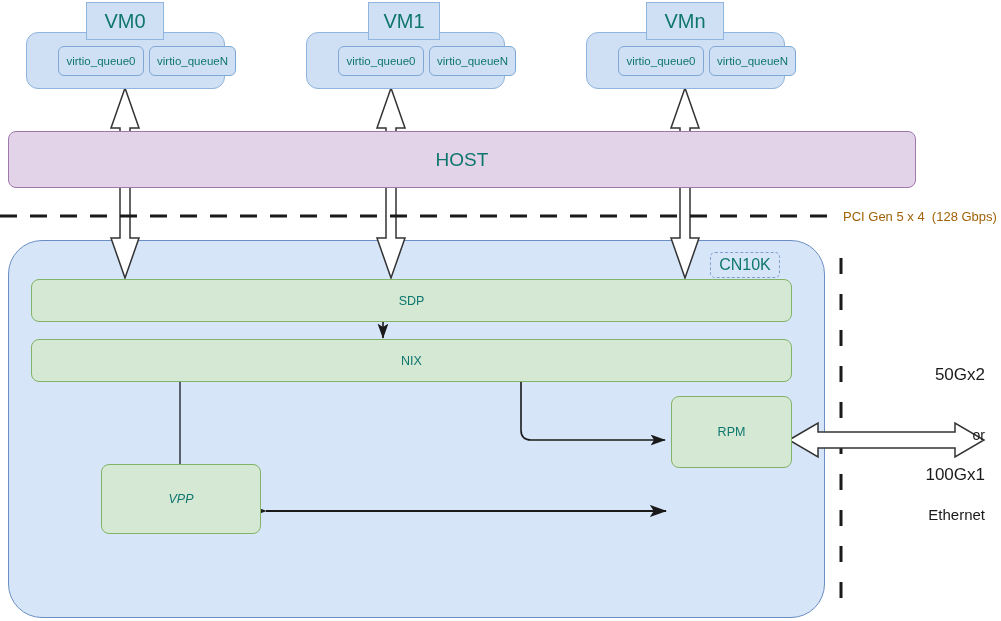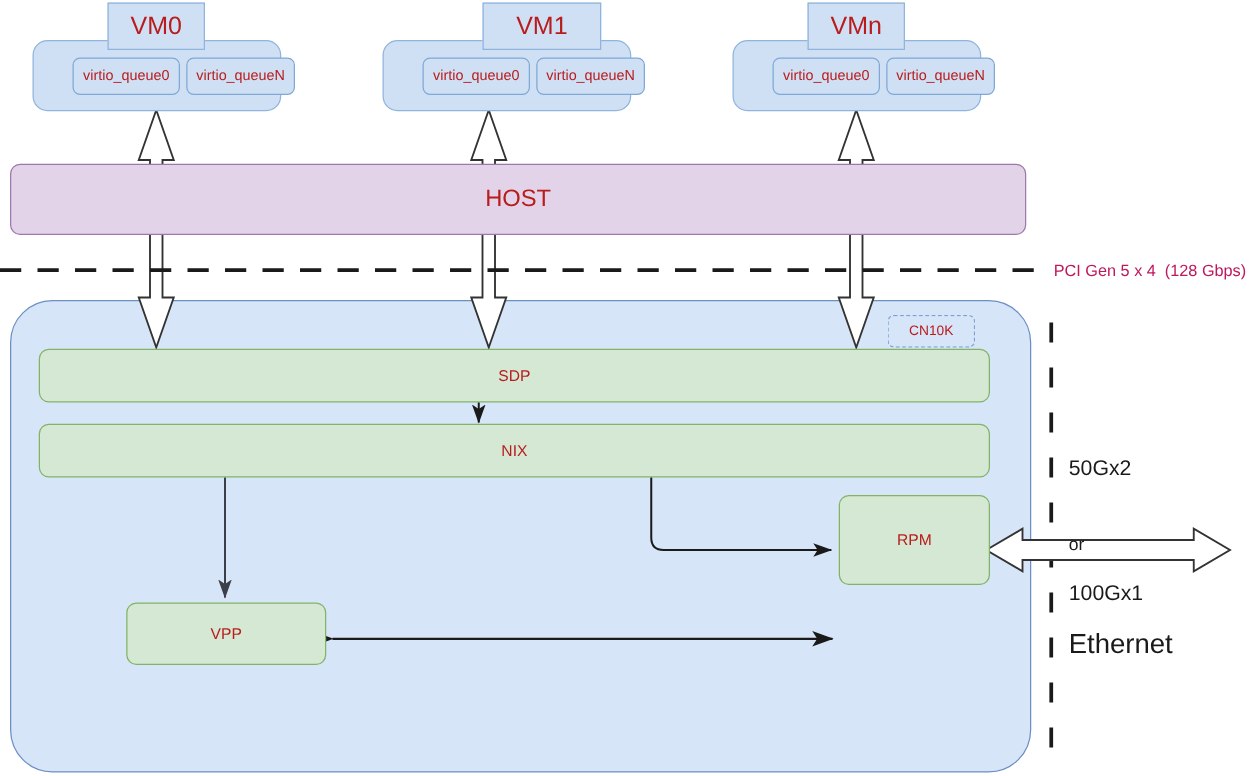--- a/index.html
+++ b/index.html
@@ -25,21 +25,21 @@
     height: 621px;
     pointer-events: none;
   }
   .node {
     position: absolute;
     box-sizing: border-box;
     display: flex;
     align-items: center;
     justify-content: center;
     text-align: center;
-    color: #b91c1c;
+    color: #0f766e;
   }
   
   .vm-group {
     background: #cfe0f5;
     border: 1px solid #8fb4dd;
     border-radius: 12px;
   }
   .vm-title {
     background: #cfe0f5;
     border: 1px solid #8fb4dd;
@@ -61,37 +61,37 @@
   }
   .cn10k-box {
     background: #d6e5f8;
     border: 1px solid #6b8fc4;
     border-radius: 34px;
   }
   .cn10k-tag {
     background: transparent;
     border: 1px dashed #7f9fd0;
     border-radius: 5px;
-    font-size: 11px;
+    font-size: 16px;
   }
   .green-block {
     background: #d5e8d4;
     border: 1px solid #82b366;
     border-radius: 8px;
     font-size: 12.5px;
   }
   .plain-label {
     position: absolute;
-    color: #be185d;
+    color: #a16207;
     font-size: 13px;
     white-space: pre;
   }
   .eth-label {
     position: absolute;
-    text-align: left;
+    text-align: right;
     font-size: 15.5px;
     line-height: 20px;
     color: #1a1a1a;
     white-space: pre-line;
   }
 </style>
 </head>
 <body>
 
 <div id="canvas">
@@ -144,68 +144,68 @@
     <span>VM0</span>
   </div>
   <div class="node vm-queue" style="left:38px; top:46px; width:86px; height:30px;">
     <span>virtio_queue0</span>
   </div>
   <div class="node vm-queue" style="left:129px; top:46px; width:87px; height:30px;">
     <span>virtio_queueN</span>
   </div>
 
   <div class="node vm-group" style="left:306px; top:32px; width:199px; height:57px;"></div>
-  <div class="node vm-title" style="left:386px; top:2px; width:95px; height:38px;">
+  <div class="node vm-title" style="left:368px; top:2px; width:72px; height:38px;">
     <span>VM1</span>
   </div>
   <div class="node vm-queue" style="left:318px; top:46px; width:86px; height:30px;">
     <span>virtio_queue0</span>
   </div>
   <div class="node vm-queue" style="left:409px; top:46px; width:87px; height:30px;">
     <span>virtio_queueN</span>
   </div>
 
   <div class="node vm-group" style="left:586px; top:32px; width:199px; height:57px;"></div>
   <div class="node vm-title" style="left:646px; top:2px; width:78px; height:38px;align-items:center;">
     <span>VMn</span>
   </div>
   <div class="node vm-queue" style="left:598px; top:46px; width:86px; height:30px;">
     <span>virtio_queue0</span>
   </div>
   <div class="node vm-queue" style="left:689px; top:46px; width:87px; height:30px;">
     <span>virtio_queueN</span>
   </div>
 
-  <div class="node host-box" style="left:8px; top:131px; width:813px; height:57px;">
+  <div class="node host-box" style="left:8px; top:131px; width:908px; height:57px;">
     <span>HOST</span>
   </div>
 
   <div class="plain-label" style="left:843px; top:209px;">PCI Gen 5 x 4  (128 Gbps)</div>
 
   <div class="node cn10k-tag" style="left:710px; top:252px; width:70px; height:26px;">
     <span>CN10K</span>
   </div>
 
   <div class="node green-block" style="left:31px; top:279px; width:761px; height:43px;text-align:right;">
     <span>SDP</span>
   </div>
 
   <div class="node green-block" style="left:31px; top:339px; width:761px; height:43px;justify-content:center;">
     <span>NIX</span>
   </div>
 
-  <div class="node green-block" style="left:101px; top:482px; width:160px; height:50px;">
+  <div class="node green-block" style="left:101px; top:464px; width:160px; height:70px;font-style:italic;">
     <span>VPP</span>
   </div>
 
   <div class="node green-block" style="left:671px; top:396px; width:121px; height:72px;">
     <span>RPM</span>
   </div>
 
 
   <div class="eth-label" style="left:855px; top:345px; width:130px;">
     <div style="font-size:17px; font-weight:400;">50Gx2</div>
     <div style="font-size:14px;margin-top:20px;">or</div>
     <div style="font-size:17px;">100Gx1</div>
-    <div style="font-size:22px;">Ethernet</div>
+    <div style="font-size:15px;">Ethernet</div>
   </div>
 
 </div>
 
 </body></html>

